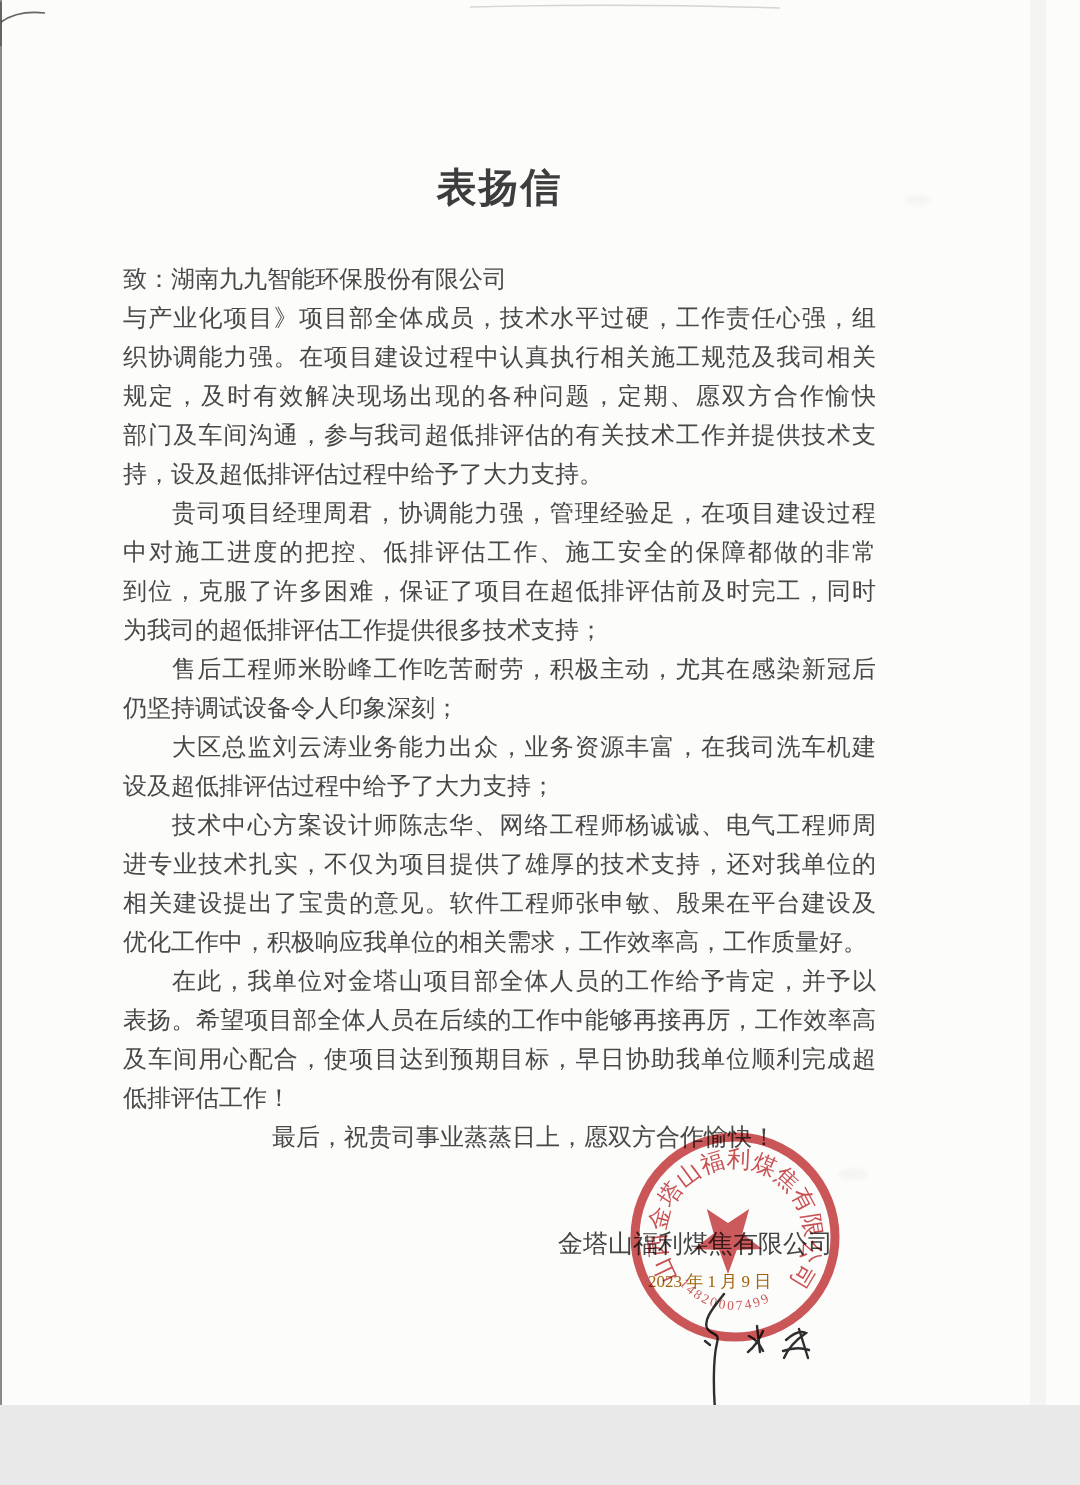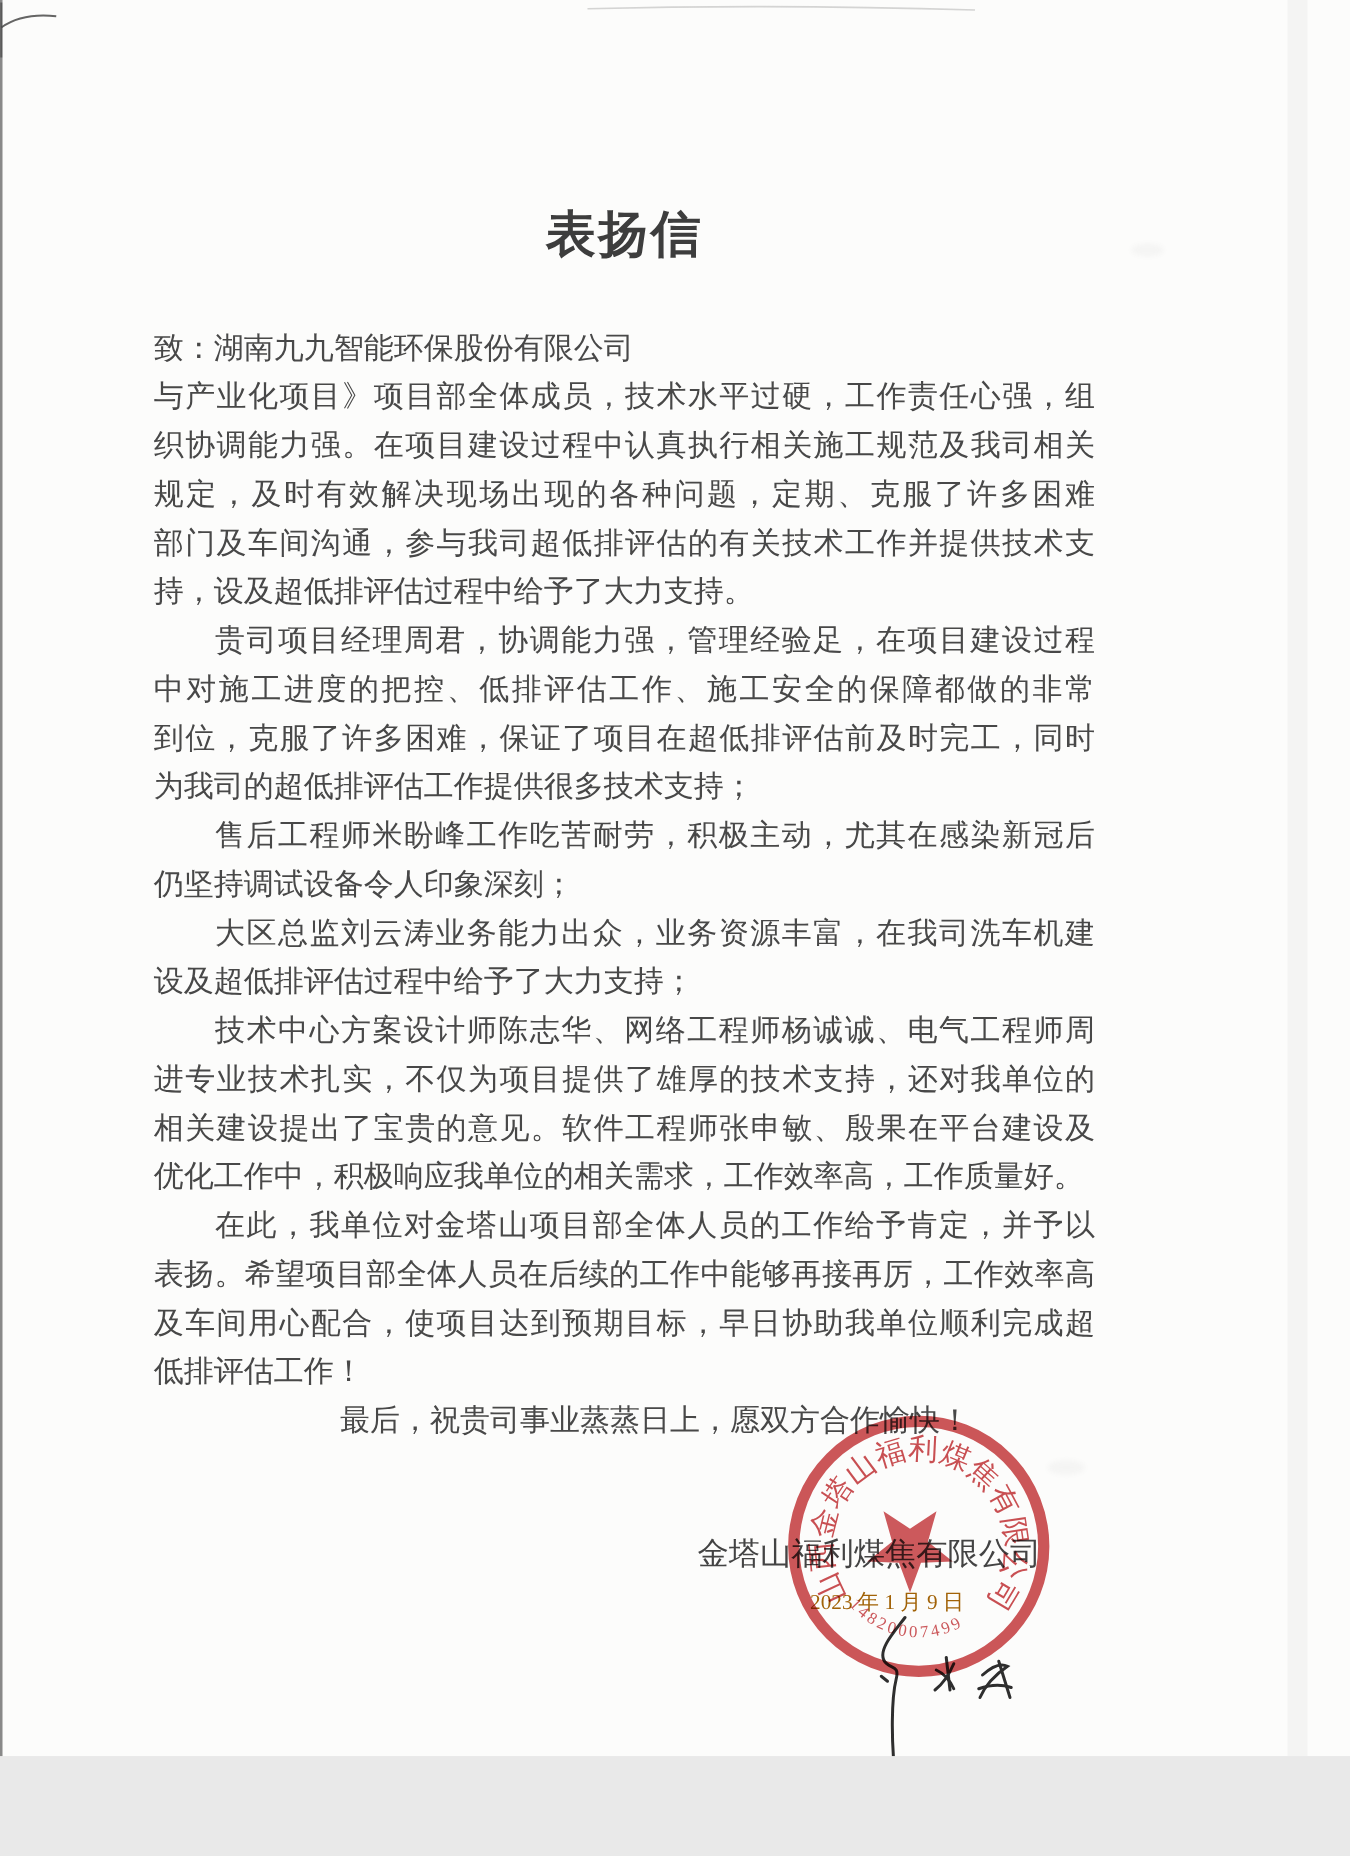--- a/index.html
+++ b/index.html
@@ -51,21 +51,21 @@
 <body>
 
 <div class="page">
 
   <div class="title">表扬信</div>
 
   <div class="body-block">
     <div class="ln">致：湖南九九智能环保股份有限公司</div>
     <div class="ln j">与产业化项目》项目部全体成员，技术水平过硬，工作责任心强，组</div>
     <div class="ln j">织协调能力强。在项目建设过程中认真执行相关施工规范及我司相关</div>
-    <div class="ln j">规定，及时有效解决现场出现的各种问题，定期、克服了许多困难</div>
+    <div class="ln j">规定，及时有效解决现场出现的各种问题，定期、愿双方合作愉快</div>
     <div class="ln j">部门及车间沟通，参与我司超低排评估的有关技术工作并提供技术支</div>
     <div class="ln">持，设及超低排评估过程中给予了大力支持。</div>
     <div class="ln ind j">贵司项目经理周君，协调能力强，管理经验足，在项目建设过程</div>
     <div class="ln j">中对施工进度的把控、低排评估工作、施工安全的保障都做的非常</div>
     <div class="ln j">到位，克服了许多困难，保证了项目在超低排评估前及时完工，同时</div>
     <div class="ln">为我司的超低排评估工作提供很多技术支持；</div>
     <div class="ln ind j">售后工程师米盼峰工作吃苦耐劳，积极主动，尤其在感染新冠后</div>
     <div class="ln">仍坚持调试设备令人印象深刻；</div>
     <div class="ln ind j">大区总监刘云涛业务能力出众，业务资源丰富，在我司洗车机建</div>
     <div class="ln">设及超低排评估过程中给予了大力支持；</div>

